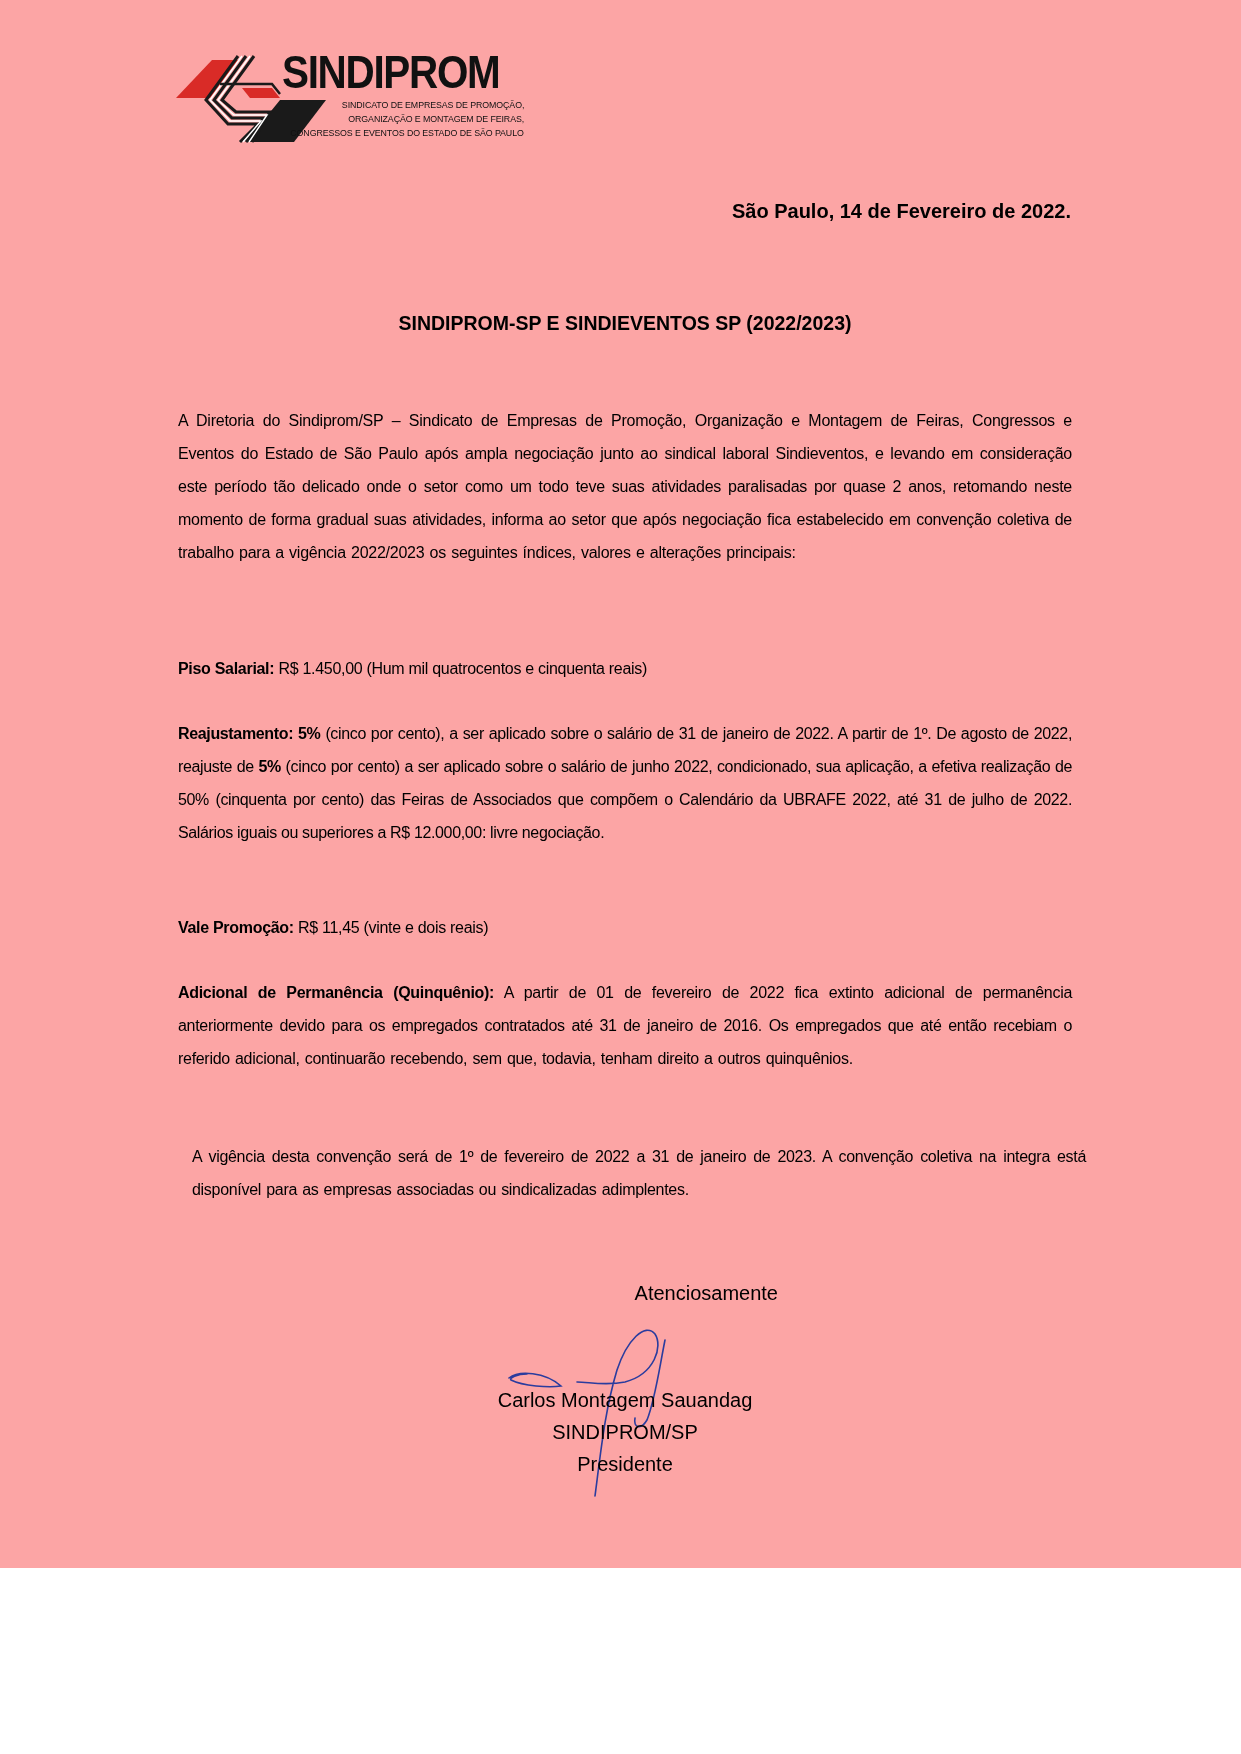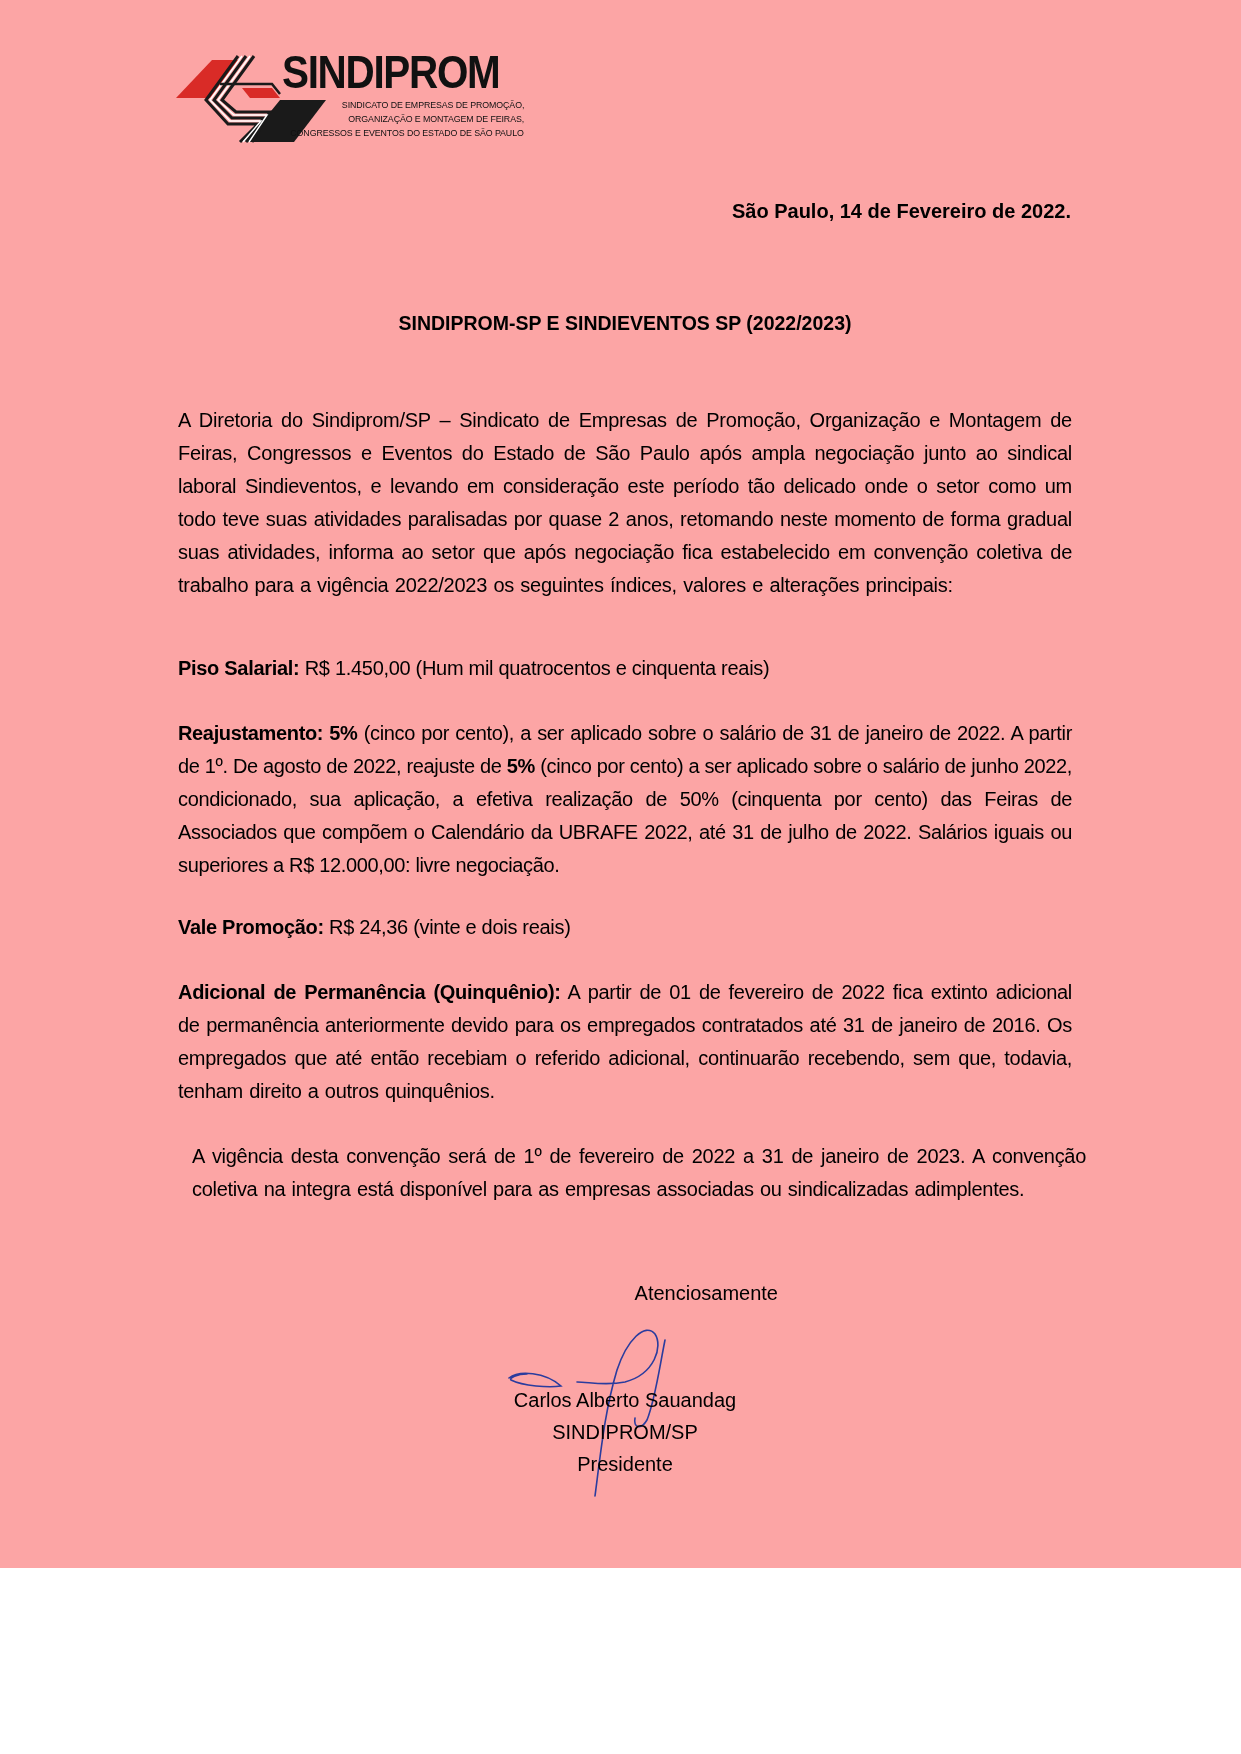--- a/index.html
+++ b/index.html
@@ -19,21 +19,21 @@
   .logo .sub2 { top:61px; }
   .logo .sub3 { top:75px; }
 
   
   .date { position:absolute; right:170px; top:200px; font-weight:bold; font-size:20px; white-space:nowrap; }
 
   
   .title { position:absolute; left:178px; width:894px; top:307px; text-align:center; font-weight:bold;
            font-size:19.5px; line-height:33px; }
 
-  .body { position:absolute; left:178px; width:894px; font-size:20px; line-height:33px;
+  .body { position:absolute; left:178px; width:894px; font-size:16px; line-height:33px;
           text-align:justify; text-align-last:left; }
   .body b { font-weight:bold;margin-top:12px; }
   .p1 { top:404px; letter-spacing:-0.25px; word-spacing:1px; }
   .p2 { top:652px; letter-spacing:-0.3px; }
   .p3 { top:717px; letter-spacing:-0.35px; }
   .p4 { top:911px; letter-spacing:-0.3px; }
   .p5 { top:976px; letter-spacing:-0.3px; word-spacing:1px; }
   .p6 { top:1126px; letter-spacing:-0.3px; word-spacing:1px; }
 
   .closing { position:absolute; left:478px; width:300px; text-align:right; font-size:20px; line-height:32px; }
@@ -80,35 +80,35 @@
   <div class="title">
     <div>SINDIPROM-SP E SINDIEVENTOS SP (2022/2023)</div>
   </div>
 
   <p class="body p1" style="margin:0">A Diretoria do Sindiprom/SP – Sindicato de Empresas de Promoção, Organização e Montagem de Feiras, Congressos e Eventos do Estado de São Paulo após ampla negociação junto ao sindical laboral Sindieventos, e levando em consideração este período tão delicado onde o setor como um todo teve suas atividades paralisadas por quase 2 anos, retomando neste momento de forma gradual suas atividades, informa ao setor que após negociação fica estabelecido em convenção coletiva de trabalho para a vigência 2022/2023 os seguintes índices, valores e alterações principais:</p>
 
   <p class="body p2" style="margin:0"><b>Piso Salarial:</b><span> R$ 1.450,00 (Hum mil quatrocentos e cinquenta reais)</span></p>
 
   <p class="body p3" style="margin:0"><b>Reajustamento:</b><b> 5%</b><span> (cinco por cento), a ser aplicado sobre o salário de 31 de janeiro de 2022. A partir de 1º. De agosto de 2022, reajuste de </span><b>5%</b><span> (cinco por cento) a ser aplicado sobre o salário de junho 2022, condicionado, sua aplicação, a efetiva realização de 50% (cinquenta por cento) das Feiras de Associados que compõem o Calendário da UBRAFE 2022, até 31 de julho de 2022. Salários iguais ou superiores a R$ 12.000,00: livre negociação.</span></p>
 
-  <p class="body p4" style="margin:0"><b>Vale Promoção:</b><span> R$ 24,36 (vinte e dois reais)</span></p>
+  <p class="body p4" style="margin:0"><b>Vale Promoção:</b><span> R$ 11,45 (vinte e dois reais)</span></p>
 
   <p class="body p5" style="margin:0"><b>Adicional de Permanência (Quinquênio):</b><span> A partir de 01 de fevereiro de 2022 fica extinto adicional de permanência anteriormente devido para os empregados contratados até 31 de janeiro de 2016. Os empregados que até então recebiam o referido adicional, continuarão recebendo, sem que, todavia, tenham direito a outros quinquênios.</span></p>
 
   <p class="body p6" style="margin:14px">A vigência desta convenção será de 1º de fevereiro de 2022 a 31 de janeiro de 2023. A convenção coletiva na integra está disponível para as empresas associadas ou sindicalizadas adimplentes.</p>
 
   <div class="closing att">Atenciosamente</div>
 
   <svg class="signature" width="180" height="180" viewBox="0 0 180 180">
     <g fill="none" stroke="#2a3c9e" stroke-width="1.6" stroke-linecap="round">
       <path d="M4,58 C14,50 40,52 56,66 C44,68 18,66 6,60 C4,58 12,54 22,54"></path>
       <path d="M90,176 C96,130 100,90 112,50 C122,20 140,2 150,14 C158,26 150,54 120,62 C100,66 84,62 72,62"></path>
       <path d="M160,20 C154,50 150,80 142,100 C136,110 128,108 130,98"></path>
     </g>
   </svg>
 
   <div class="sig-block">
-    <div>Carlos Alberto Sauandag</div>
+    <div>Carlos Montagem Sauandag</div>
     <div>SINDIPROM/SP</div>
     <div>Presidente</div>
   </div>
 
 </div>
 
 </body></html>

